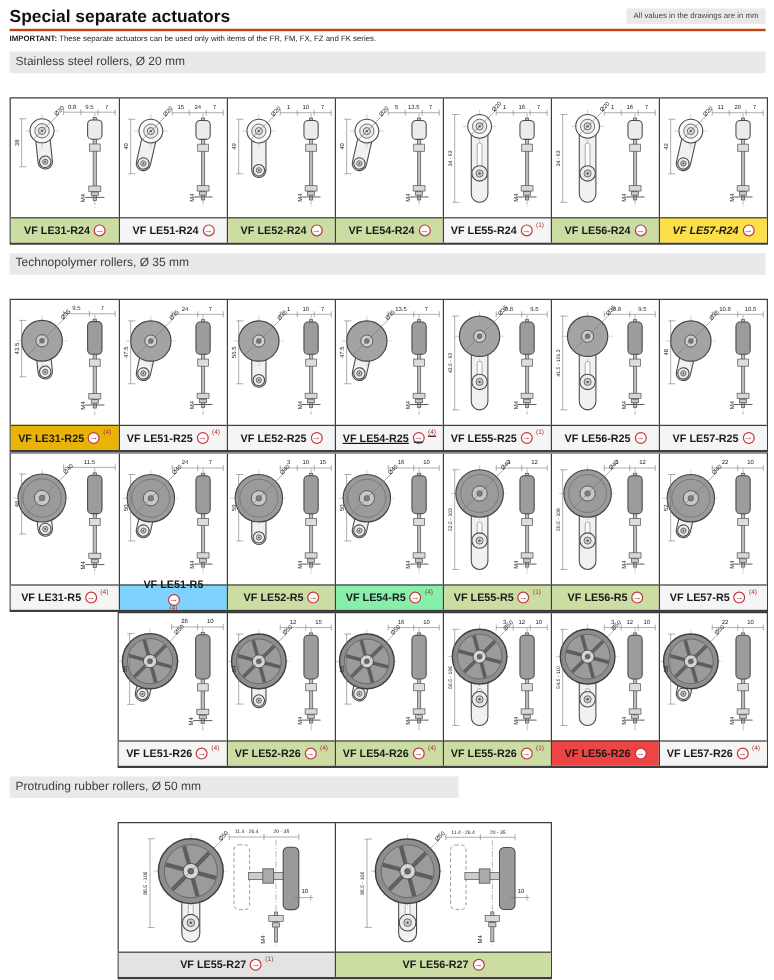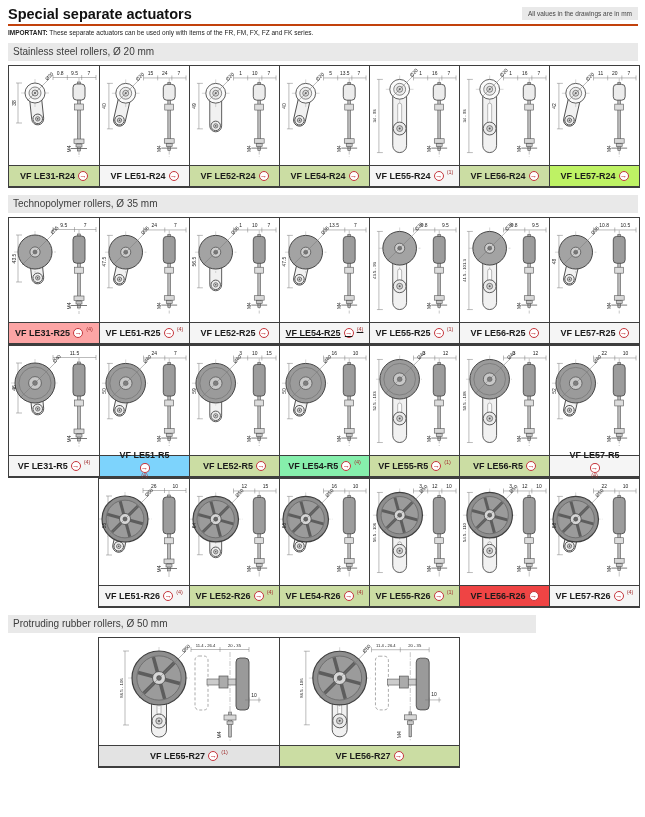--- a/index.html
+++ b/index.html
@@ -3,22 +3,22 @@
 <meta charset="utf-8">
 <style>
   html,body{margin:0;padding:0;background:#fff}
   body{width:645px;font-family:"Liberation Sans",sans-serif;color:#111}
   .page{padding:6px 7px 6px 8px;box-sizing:border-box;width:645px}
   .head{display:flex;align-items:flex-start;justify-content:space-between;border-bottom:2px solid #c2410c;padding-bottom:2px}
   .head h1{margin:0;font-size:14.5px;font-weight:bold}
   .units{background:#e9e9e9;font-size:6.5px;color:#444;padding:3px 6px;margin-top:1px;white-space:nowrap}
   .important{font-size:6.5px;color:#222;margin:3px 0 0}
   .important b{font-weight:bold}
-  .section-header{background:#e9e9e9;height:18px;line-height:18px;font-size:10px;color:#3d3d3d;padding-left:5px;margin:7px 0 4px;box-sizing:border-box}
-  .section-header.narrow{width:528px}
+  .section-header{background:#e9e9e9;height:18px;line-height:18px;font-size:10px;color:#3d3d3d;padding-left:5px;margin:7px 0 20px;box-sizing:border-box}
+  .section-header.narrow{width:374px}
   .grid{display:grid;border:1px solid #3e3e3e;border-bottom-width:2px;background:#fff;box-sizing:content-box}
   .grid.indent{margin-left:90px}
   .cell{border-left:1px solid #3e3e3e;display:flex;flex-direction:column;min-width:0}
   .cell:first-child{border-left:none}
   .drawing{position:relative;overflow:hidden}
   .plabel{border-top:1px solid #3e3e3e;height:20px;display:flex;align-items:center;justify-content:center;gap:3px}
   .pcode{font-size:9px;font-weight:bold;color:#1a1a1a;white-space:nowrap}
   .arrow-ic{width:10px;height:10px;min-width:10px;border:1.2px solid #c5353c;border-radius:50%;color:#c5353c;font-size:7.5px;line-height:1;display:inline-flex;align-items:center;justify-content:center;box-sizing:border-box;background:#fff;cursor:pointer}
   .fn{font-size:5.5px;color:#a33333;position:relative;top:-4px;white-space:nowrap}
   svg{display:block}
@@ -333,21 +333,21 @@
               <line x1="87" y1="9" x2="87" y2="14" stroke="#777" stroke-width="0.5"></line>
               <line x1="9" y1="17" x2="9" y2="63" stroke="#777" stroke-width="0.5"></line>
   <line x1="7" y1="17" x2="13" y2="17" stroke="#777" stroke-width="0.5"></line>
   <line x1="7" y1="63" x2="13" y2="63" stroke="#777" stroke-width="0.5"></line>
   <text x="6.5" y="40" transform="rotate(-90 6.5 40)" text-anchor="middle" font-size="5" fill="#222">42</text>
               <line x1="18.5" y1="34.5" x2="40.5" y2="12.5" stroke="#777" stroke-width="0.5"></line>
   <text x="41.5" y="11.5" transform="rotate(-45 41.5 11.5)" text-anchor="middle" font-size="5" fill="#222">Ø20</text>
               <text x="62" y="83" transform="rotate(-90 62 83)" text-anchor="middle" font-size="5" fill="#222">M4</text>
             </svg>
           </div>
-          <div class="plabel" style="background: #bef264;">
+          <div class="plabel" style="background: #fde047; font-style: italic;">
             <span class="pcode">VF LE57-R24</span>
             <span class="arrow-ic">→</span>
           </div>
         </div>
       </div>
       <div class="section-header">Technopolymer rollers, Ø 35 mm</div>
       <div class="grid" style="grid-template-columns: repeat(7, 90px); width: 630px;">
         <div class="cell">
           <div class="drawing" style="height: 104px;">
             <svg viewBox="0 0 90 104" width="100%" height="100%" preserveAspectRatio="xMidYMid meet">
@@ -377,21 +377,21 @@
               <line x1="87" y1="9" x2="87" y2="14" stroke="#777" stroke-width="0.5"></line>
               <line x1="9" y1="17" x2="9" y2="64" stroke="#777" stroke-width="0.5"></line>
   <line x1="7" y1="17" x2="13" y2="17" stroke="#777" stroke-width="0.5"></line>
   <line x1="7" y1="64" x2="13" y2="64" stroke="#777" stroke-width="0.5"></line>
   <text x="6.5" y="40.5" transform="rotate(-90 6.5 40.5)" text-anchor="middle" font-size="5" fill="#222">43.5</text>
               <line x1="13.25" y1="46.75" x2="45.75" y2="14.25" stroke="#777" stroke-width="0.5"></line>
   <text x="46.75" y="13.25" transform="rotate(-45 46.75 13.25)" text-anchor="middle" font-size="5" fill="#222">Ø35</text>
               <text x="62" y="88" transform="rotate(-90 62 88)" text-anchor="middle" font-size="5" fill="#222">M4</text>
             </svg>
           </div>
-          <div class="plabel" style="background: #fca5a5; text-align: center;">
+          <div class="plabel" style="background: #eab308; text-align: center;">
             <span class="pcode">VF LE31-R25</span>
             <span class="arrow-ic">→</span>
             <span class="fn">(4)</span>
           </div>
         </div>
         <div class="cell">
           <div class="drawing" style="height: 104px;">
             <svg viewBox="0 0 90 104" width="100%" height="100%" preserveAspectRatio="xMidYMid meet">
               <g transform="rotate(13 26 34)">
                 <rect x="20" y="34" width="12" height="34" rx="6" fill="#f1f1f1" stroke="#4a4a4a" stroke-width="0.9"></rect>
@@ -925,21 +925,21 @@
               <line x1="87" y1="9" x2="87" y2="14" stroke="#777" stroke-width="0.5"></line>
               <line x1="9" y1="17" x2="9" y2="73" stroke="#777" stroke-width="0.5"></line>
   <line x1="7" y1="17" x2="13" y2="17" stroke="#777" stroke-width="0.5"></line>
   <line x1="7" y1="73" x2="13" y2="73" stroke="#777" stroke-width="0.5"></line>
   <text x="6.5" y="45" transform="rotate(-90 6.5 45)" text-anchor="middle" font-size="5" fill="#222">52</text>
               <line x1="11" y1="52" x2="48" y2="15" stroke="#777" stroke-width="0.5"></line>
   <text x="49" y="14" transform="rotate(-45 49 14)" text-anchor="middle" font-size="5" fill="#222">Ø40</text>
               <text x="62" y="93" transform="rotate(-90 62 93)" text-anchor="middle" font-size="5" fill="#222">M4</text>
             </svg>
           </div>
-          <div class="plabel" style="background: rgb(245, 245, 245); flex-direction: column;">
+          <div class="plabel" style="background: rgb(245, 245, 245);">
             <span class="pcode">VF LE57-R5</span>
             <span class="arrow-ic">→</span>
             <span class="fn">(4)</span>
           </div>
         </div>
       </div>
       <div class="grid indent" style="grid-template-columns: repeat(6, 90px); width: 540px;">
         <div class="cell">
           <div class="drawing" style="height: 106px;">
             <svg viewBox="0 0 90 106" width="100%" height="100%" preserveAspectRatio="xMidYMid meet">

